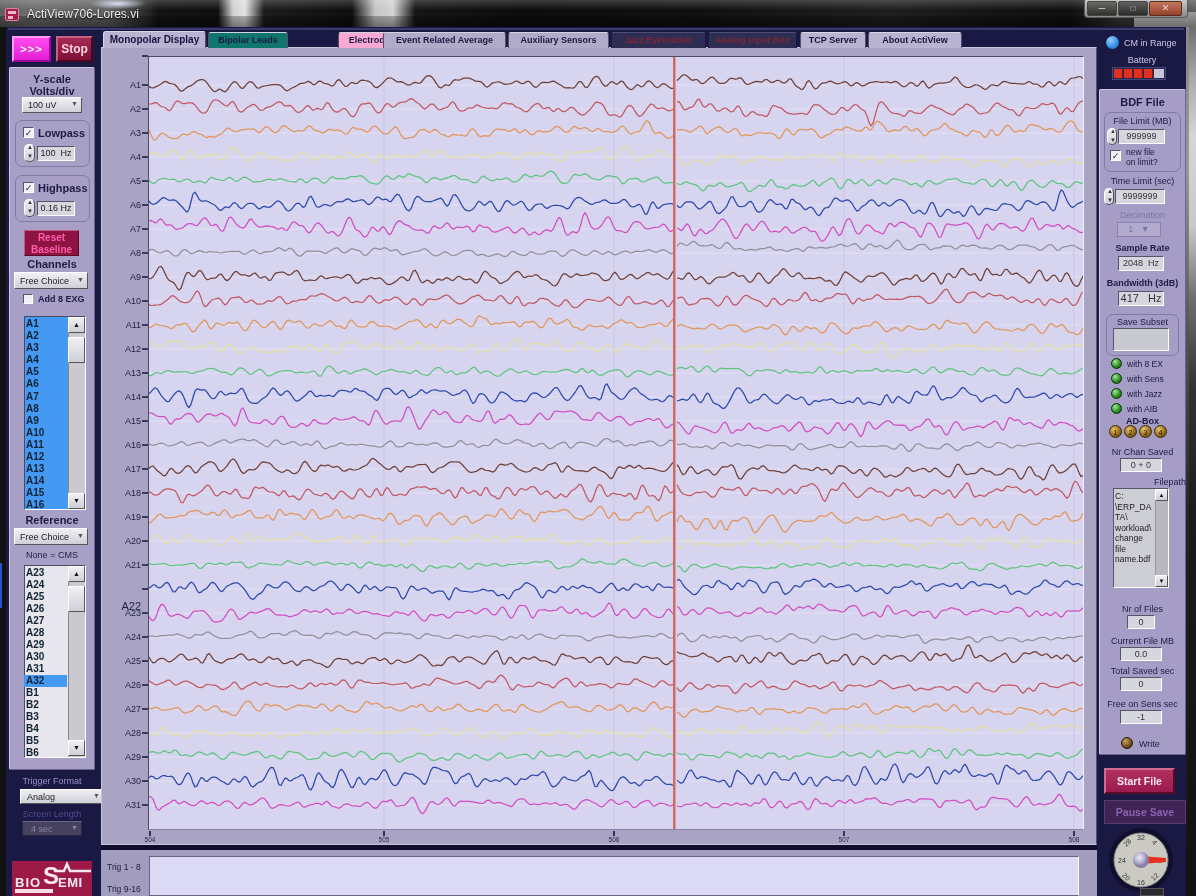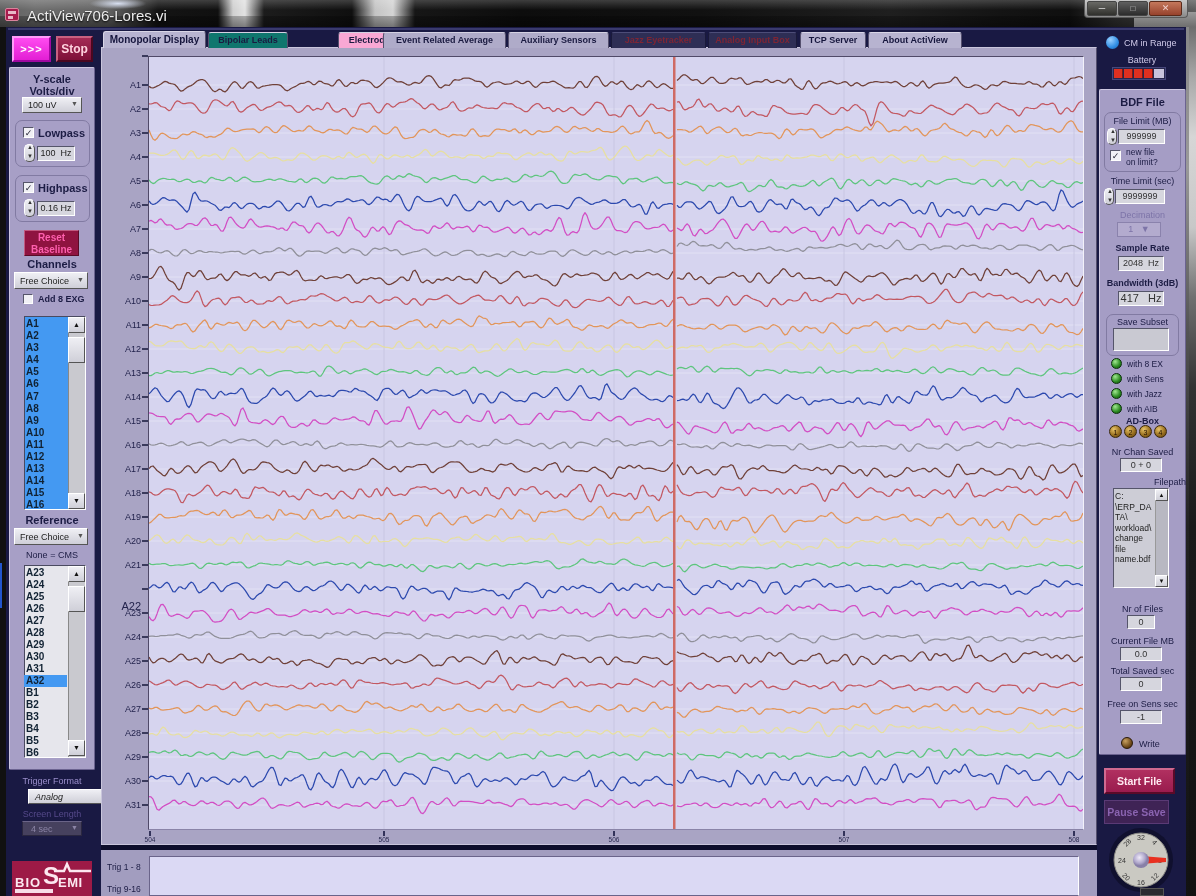--- a/index.html
+++ b/index.html
@@ -19,21 +19,21 @@
 <div class="abs" style="left:0;top:0;width:1196px;height:27px;background:
  linear-gradient(90deg,#606060 0px,#6e6e6e 35px,#636363 108px,#383838 138px,#141414 158px,#101010 218px,#d0d0d0 233px,#e2e2e2 245px,#1c1c1c 264px,#0f0f0f 352px,#c4c4c4 375px,#d4d4d4 393px,#161616 415px,#0d0d0d 520px,#111 700px,#1f1f1f 890px,#141414 1000px,#0f0f0f 1070px,#333 1115px,#4a4a4a 1165px,#5e5e5e 1196px);"></div>
 <div class="abs" style="left:0;top:0;width:1196px;height:10px;background:linear-gradient(180deg,rgba(255,255,255,0.2),rgba(255,255,255,0.06) 70%,rgba(255,255,255,0));"></div>
 <div class="abs" style="left:0;top:16px;width:1196px;height:11px;background:linear-gradient(180deg,rgba(0,0,0,0.25),rgba(0,0,0,0.45));"></div>
 <div class="abs" style="left:90px;top:0;width:56px;height:9px;background:radial-gradient(ellipse at 50% 40%,rgba(222,230,248,0.95),rgba(222,230,248,0) 72%);"></div>
 
 <div class="abs" style="left:5px;top:8px;width:14px;height:13px;background:#a81c4e;border:1px solid #d8849c;border-radius:2px;">
   <div class="abs" style="left:2px;top:2px;width:8px;height:3px;background:#e8b8c8;"></div>
   <div class="abs" style="left:2px;top:7px;width:5px;height:3px;background:#e8b8c8;"></div>
 </div>
-<div class="abs" style="left:27px;top:7px;font-size:15px;color:#ececec;text-shadow:0 1px 2px #000;">ActiView706-Lores.vi</div>
+<div class="abs" style="left:27px;top:7px;font-size:12px;color:#ececec;text-shadow:0 1px 2px #000;">ActiView706-Lores.vi</div>
 
 <div class="abs" style="left:1134px;top:12px;width:62px;height:15px;background:linear-gradient(180deg,#9a9a9a,#6e6e6e);"></div>
 <div class="abs" style="left:1084px;top:0;width:104px;height:18px;background:linear-gradient(180deg,#c8c8c8,#8a8a8a);border:1px solid #5a5a5a;border-top:none;border-radius:0 0 4px 4px;"></div>
 <div class="abs" style="left:1087px;top:1px;width:30px;height:15px;background:linear-gradient(180deg,#6a6a66,#30302c);border:1px solid #444;border-radius:2px;color:#f0f0f0;font-size:9px;text-align:center;line-height:13px;">─</div>
 <div class="abs" style="left:1118px;top:1px;width:30px;height:15px;background:linear-gradient(180deg,#606060,#2c2c2c);border:1px solid #444;border-radius:2px;color:#cccccc;font-size:8px;text-align:center;line-height:14px;">□</div>
 <div class="abs" style="left:1149px;top:1px;width:33px;height:15px;background:linear-gradient(180deg,#c4785c,#97422c);border:1px solid #5a2a1a;border-radius:2px;color:#f0d0cc;font-size:9px;text-align:center;line-height:13px;">✕</div>
 
 <div class="abs" style="left:0;top:27px;width:6px;height:869px;background:#111;"></div>
 <div class="abs" style="left:0;top:563px;width:2px;height:45px;background:#2255cc;"></div>
 <div class="abs" style="left:1186px;top:27px;width:10px;height:869px;background:linear-gradient(180deg,#6e6e6e 0px,#a8a8a8 50px,#d6d6d6 110px,#c8c8c8 200px,#707070 270px,#333 360px,#1a1a1a 500px,#111 896px);"></div>
@@ -96,21 +96,21 @@
 <div class="abs nav" style="left:9px;top:550px;width:86px;text-align:center;font-size:9px;">None = CMS</div>
 
 <div class="abs" style="left:24px;top:565px;width:62px;height:193px;background:#e6e6ec;border:1px solid #fff;border-top-color:#4a4a60;border-left-color:#4a4a60;"></div>
 <div class="abs" style="left:26px;top:567px;width:42px;font-size:10px;font-weight:bold;color:#123;line-height:12px;">A23<br>A24<br>A25<br>A26<br>A27<br>A28<br>A29<br>A30<br>A31<br><span style="display:block;background:#4499f2;margin-left:-2px;padding-left:2px;width:43px;">A32</span>B1<br>B2<br>B3<br>B4<br>B5<br>B6</div>
 <div class="abs" style="left:68px;top:566px;width:17px;height:191px;background:#c9c9cf;border-left:1px solid #888;"></div>
 <div class="abs ctl" style="left:68px;top:566px;width:17px;height:16px;text-align:center;font-size:7px;line-height:14px;color:#111;">▲</div>
 <div class="abs ctl" style="left:68px;top:586px;width:17px;height:26px;"></div>
 <div class="abs ctl" style="left:68px;top:740px;width:17px;height:16px;text-align:center;font-size:7px;line-height:14px;color:#111;">▼</div>
 
 <div class="abs" style="left:9px;top:776px;width:86px;text-align:center;font-size:9px;color:#9a8ecb;">Trigger Format</div>
-<div class="abs ctl" style="left:28px;top:789px;width:84px;height:15px;font-size:9px;font-style:italic;">
+<div class="abs ctl" style="left:20px;top:789px;width:84px;height:15px;font-size:9px;">
     <span style="position:absolute;left:6px;top:2px;">Analog</span>
     <span style="position:absolute;right:3px;top:2px;color:#555;font-size:7px;">▼</span>
   </div>
 <div class="abs" style="left:9px;top:809px;width:86px;text-align:center;font-size:9px;color:#55498a;">Screen Length</div>
 <div class="abs" style="left:22px;top:821px;width:60px;height:15px;background:#46415e;border:1px solid #2a2740;border-top-color:#6a6488;color:#8b84a6;font-size:9px;">
     <span style="position:absolute;left:8px;top:2px;">4 sec</span>
     <span style="position:absolute;right:3px;top:2px;font-size:7px;">▼</span>
   </div>
 
 <div class="abs" style="left:12px;top:861px;width:80px;height:35px;background:#9d1a46;">
@@ -391,21 +391,21 @@
 <div class="abs inset" style="left:1120px;top:647px;width:42px;height:14px;font-size:9px;text-align:center;line-height:12px;color:#333;">0.0</div>
 <div class="abs nav" style="left:1099px;top:666px;width:87px;text-align:center;font-size:9px;">Total Saved sec</div>
 <div class="abs inset" style="left:1120px;top:677px;width:42px;height:14px;font-size:9px;text-align:center;line-height:12px;color:#333;">0</div>
 <div class="abs nav" style="left:1099px;top:699px;width:87px;text-align:center;font-size:9px;">Free on Sens sec</div>
 <div class="abs inset" style="left:1120px;top:710px;width:42px;height:14px;font-size:9px;text-align:center;line-height:12px;color:#333;">-1</div>
 
 <div class="abs" style="left:1121px;top:737px;width:12px;height:12px;border-radius:50%;background:radial-gradient(circle at 35% 30%,#c8a060,#6a4618 65%,#3a2408);border:1px solid #2a1a08;"></div>
 <div class="abs nav" style="left:1139px;top:739px;font-size:9px;">Write</div>
 
 <div class="abs" style="left:1104px;top:768px;width:71px;height:26px;background:linear-gradient(180deg,#b13060,#9a1c4e);border:2px solid #5a0a28;border-top-color:#d06a90;border-left-color:#d06a90;color:#ffe8f0;font-weight:bold;font-size:10.5px;text-align:center;line-height:22px;">Start File</div>
-<div class="abs" style="left:1104px;top:800px;width:65px;height:24px;background:#3f2355;border:1px solid #5a3a75;color:#8a63b0;font-weight:bold;font-size:10.5px;text-align:center;line-height:22px;">Pause Save</div>
+<div class="abs" style="left:1104px;top:800px;width:82px;height:24px;background:#3f2355;border:1px solid #5a3a75;color:#8a63b0;font-weight:bold;font-size:10.5px;text-align:center;line-height:22px;">Pause Save</div>
 
 <svg class="abs" style="left:1108px;top:827px;" width="66" height="66" viewBox="0 0 66 66">
   <circle cx="33" cy="33" r="32" fill="#10102e"></circle>
   <circle cx="33" cy="33" r="27" fill="#cac9c2" stroke="#8a8a84" stroke-width="1"></circle>
   <g fill="#333" font-size="7" font-family="Liberation Sans" text-anchor="middle">
     <text x="33" y="13">32</text>
     <text x="47" y="18" transform="rotate(45 47 15)">4</text>
     <text x="52" y="36">8</text>
     <text x="47" y="52" transform="rotate(-45 47 50)">12</text>
     <text x="33" y="58">16</text>

